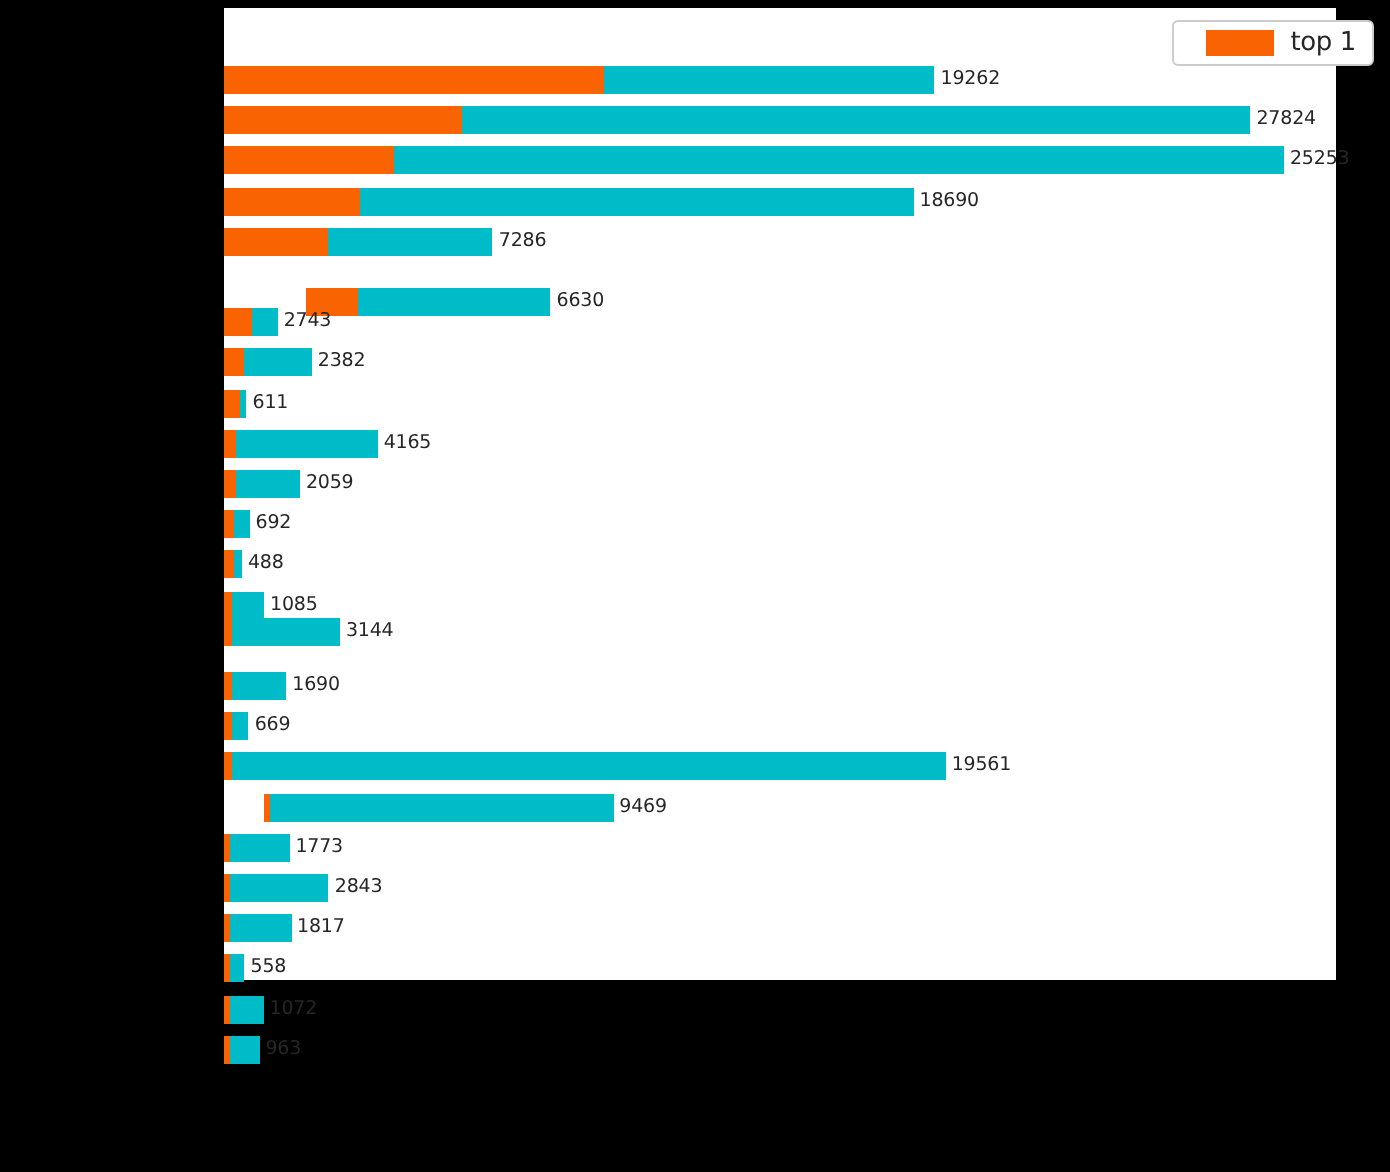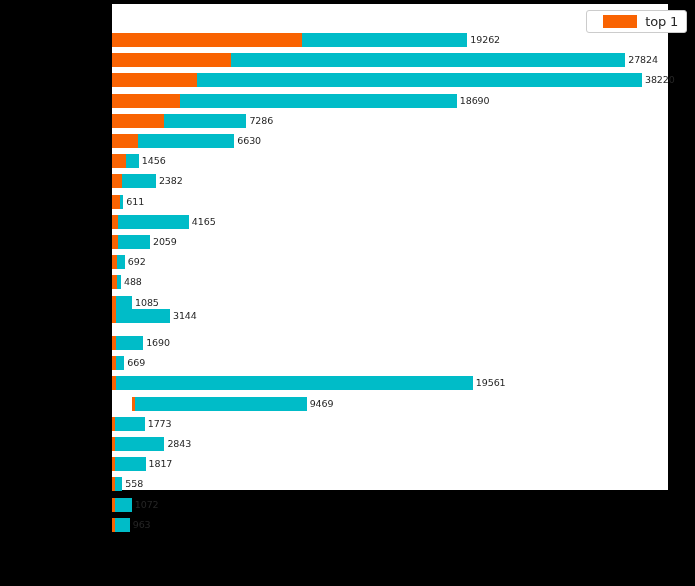--- a/index.html
+++ b/index.html
@@ -94,41 +94,41 @@
           <span class="bar-label">19262</span>
         </div>
         <div class="bar-row" style="top: 49.2px;">
           <span class="seg seg-top1" style="width: 118.979px;"></span>
           <span class="seg seg-rest" style="width: 394.272px;"></span>
           <span class="bar-label">27824</span>
         </div>
         <div class="bar-row" style="top: 69.4px;">
           <span class="seg seg-top1" style="width: 84.8531px;"></span>
           <span class="seg seg-rest" style="width: 445.147px;"></span>
-          <span class="bar-label">38220</span>
+          <span class="bar-label">25253</span>
         </div>
         <div class="bar-row" style="top: 89.6px;">
           <span class="seg seg-top1" style="width: 68.2514px;"></span>
           <span class="seg seg-rest" style="width: 276.511px;"></span>
           <span class="bar-label">18690</span>
         </div>
         <div class="bar-row" style="top: 109.8px;">
           <span class="seg seg-top1" style="width: 52.0187px;"></span>
           <span class="seg seg-rest" style="width: 82.3813px;"></span>
           <span class="bar-label">7286</span>
         </div>
-        <div class="bar-row" style="top: 130px;">
+        <div class="bar-row" style="top: 140px; padding-left: 41px;">
           <span class="seg seg-top1" style="width: 25.8249px;"></span>
           <span class="seg seg-rest" style="width: 96.4743px;"></span>
           <span class="bar-label">6630</span>
         </div>
         <div class="bar-row" style="top: 150.2px;">
           <span class="seg seg-top1" style="width: 14.3881px;"></span>
           <span class="seg seg-rest" style="width: 12.4697px;"></span>
-          <span class="bar-label">1456</span>
+          <span class="bar-label">2743</span>
         </div>
         <div class="bar-row" style="top: 170.4px;">
           <span class="seg seg-top1" style="width: 10.3299px;"></span>
           <span class="seg seg-rest" style="width: 33.6092px;"></span>
           <span class="bar-label">2382</span>
         </div>
         <div class="bar-row" style="top: 190.6px;">
           <span class="seg seg-top1" style="width: 7.563px;"></span>
           <span class="seg seg-rest" style="width: 3.70771px;"></span>
           <span class="bar-label">611</span>

